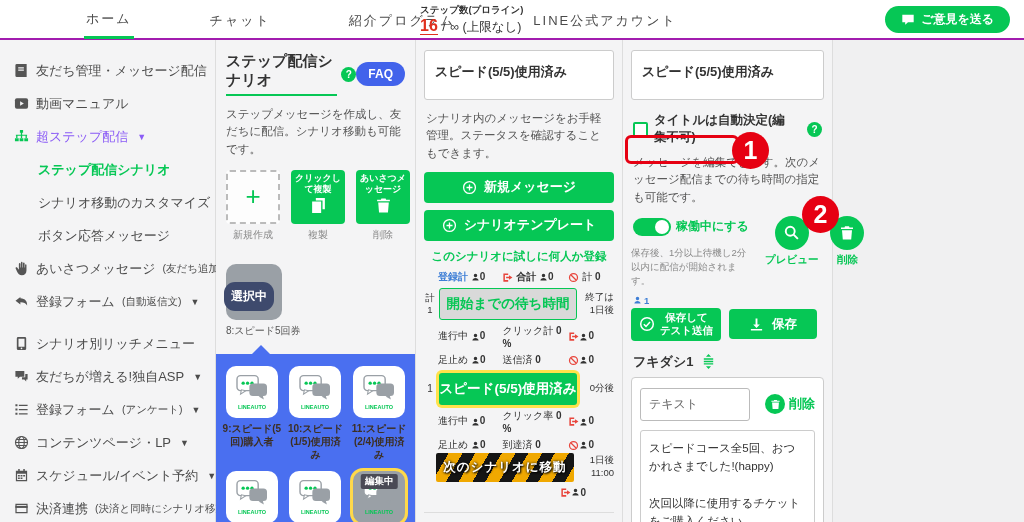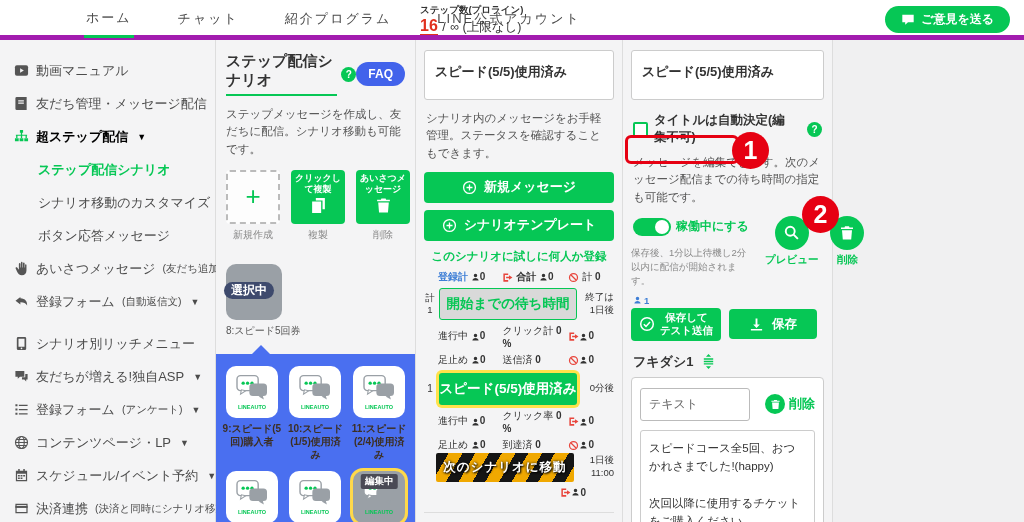--- a/index.html
+++ b/index.html
@@ -1,22 +1,22 @@
 <!DOCTYPE html>
 <html><head>
 <meta charset="utf-8">
 <style>
   * { margin:0; padding:0; box-sizing:border-box; }
   html,body { width:1024px; height:522px; overflow:hidden; background:#f0f0f1;
     font-family:"Liberation Sans","DejaVu Sans",sans-serif; }
   svg.ic { display:inline-block; vertical-align:middle; }
 
   
-  .hdr { position:relative; height:40px; background:#fff; border-bottom:5px solid #a21caf;
-    display:flex; align-items:center; padding-left:84px; }
+  .hdr { position:relative; height:40px; background:#fff; border-bottom:2px solid #a21caf;
+    display:flex; align-items:center; padding-left:84px;gap:32px; }
   .nav-item { font-size:13px; color:#4a4a4a; letter-spacing:2px; margin-right:42px;
     padding:11px 2px 8px; cursor:pointer; }
   .nav-item.active { border-bottom:3px solid #06c755; }
   .steps { position:absolute; left:420px; top:4px; line-height:1.25; }
   .steps .lbl { font-size:9.5px; font-weight:bold; color:#333; }
   .steps .val { font-size:16px; font-weight:bold; color:#e0301e; border-bottom:1px solid #e0301e; }
   .steps .lim { font-size:12.5px; color:#333; }
   .fb-btn { position:absolute; right:14px; top:6px; height:27px; background:#06c755; color:#fff;
     border:none; border-radius:14px; font-size:12px; font-weight:bold; padding:0 16px;
     display:flex; align-items:center; gap:6px; cursor:pointer; }
@@ -27,21 +27,21 @@
   .col { background:#f4f4f5; border-right:1px solid #ddd; flex:none; position:relative; }
   .c2 { width:200px; padding:12px 10px; }
   .c3 { width:207px; padding:10px 8px; }
   .c4 { width:210px; padding:10px 8px; }
 
   
   .sb-item { display:flex; align-items:center; gap:7px; font-size:13px; color:#4b4b4b;
     padding:7.5px 0; cursor:pointer; white-space:nowrap; }
   .sb-item .sfx { font-size:10.5px; }
   .sb-item .arr { font-size:9px; margin-left:2px; }
-  .sb-item.green { color:#000000; font-weight:bold; }
+  .sb-item.green { color:#8b5cf6; font-weight:normal; }
   .sb-item.sub { padding-left:24px; }
   .sb-item.sub.active { color:#06c755; font-weight:bold; }
   .sb-ic { width:15px; height:15px; color:#555; flex:none; }
   .green .sb-ic { color:#06c755; }
 
   
   .c2-title { font-size:15px; font-weight:bold; color:#333; display:flex; align-items:center; }
   .c2-title .t { border-bottom:2px solid #06c755; padding-bottom:4px; }
   .qmark { display:inline-flex; width:15px; height:15px; background:#06c755; color:#fff;
     border-radius:50%; font-size:10px; font-weight:bold; align-items:center; justify-content:center;
@@ -53,21 +53,21 @@
   .act { width:54px; text-align:center; cursor:pointer; }
   .act .tile-new { width:54px; height:54px; border:2px dashed #bbb; background:#fdfdfd;
     border-radius:4px; color:#06c755; font-size:26px; display:flex; align-items:center; justify-content:center; }
   .act .tile-grn { width:54px; height:54px; background:#06c755; border-radius:4px; color:#fff;
     font-size:9px; font-weight:bold; line-height:1.2; display:flex; flex-direction:column;
     align-items:center; justify-content:flex-start; gap:3px; padding:3px; }
   .act .cap { font-size:10px; color:#888; margin-top:4px; }
   .sel-wrap { margin-top:22px; position:relative; width:60px; }
   .sel-tile { width:56px; height:56px; background:#9aa0a6; border-radius:10px; }
   .sel-badge { position:absolute; left:-2px; top:18px; background:#3e4a6d; color:#fff;
-    font-size:12px; font-weight:bold; padding:0 7px; border-radius:11px; }
+    font-size:12px; font-weight:bold; padding:6px 7px; border-radius:11px; }
   .sel-cap { font-size:10px; color:#555; margin-top:4px; white-space:nowrap; }
   .bluebox { position:relative; margin:16px -10px 0; background:#4a6ff0; padding:12px 6px 10px;
     display:grid; grid-template-columns:1fr 1fr 1fr; row-gap:10px; column-gap:4px; }
   .bluebox::before { content:""; position:absolute; top:-9px; left:36px; border-left:9px solid transparent;
     border-right:9px solid transparent; border-bottom:9px solid #4a6ff0; }
   .sc-tile { text-align:center; cursor:pointer; }
   .sc-img { width:52px; height:52px; margin:0 auto; background:#fff; border-radius:10px;
     position:relative; display:flex; flex-direction:column; align-items:center; justify-content:center; }
   .sc-img.gray { background:#9aa0a6; box-shadow:0 0 0 3px #ffd94a; }
   .edit-badge { position:absolute; top:3px; left:50%; transform:translateX(-50%); background:#4a4a55;
@@ -284,30 +284,30 @@
       </svg>
     <span>ご意見を送る</span>
   </button>
 </div>
 
 <div class="main">
 
   <div class="sb">
     <div class="sb-item">
         <svg class="ic sb-ic">
+          <use href="#i-book"></use>
+        </svg>
+        <span>友だち管理・メッセージ配信</span>
+        <span class="arr">▼</span>
+      </div>
+    <div class="sb-item">
+        <svg class="ic sb-ic">
           <use href="#i-video"></use>
         </svg>
         <span>動画マニュアル</span>
-      </div>
-    <div class="sb-item">
-        <svg class="ic sb-ic">
-          <use href="#i-book"></use>
-        </svg>
-        <span>友だち管理・メッセージ配信</span>
-        <span class="arr">▼</span>
       </div>
     <div class="sb-item green">
         <svg class="ic sb-ic">
           <use href="#i-sitemap"></use>
         </svg>
         <span>超ステップ配信</span>
         <span class="arr">▼</span>
       </div>
     <div class="sb-item sub active">
         <span>ステップ配信シナリオ</span>

